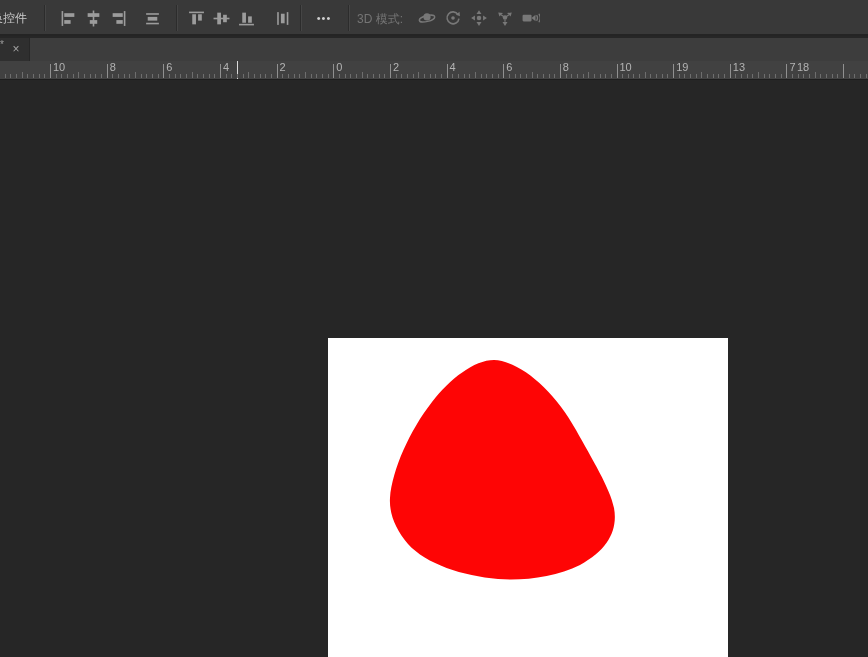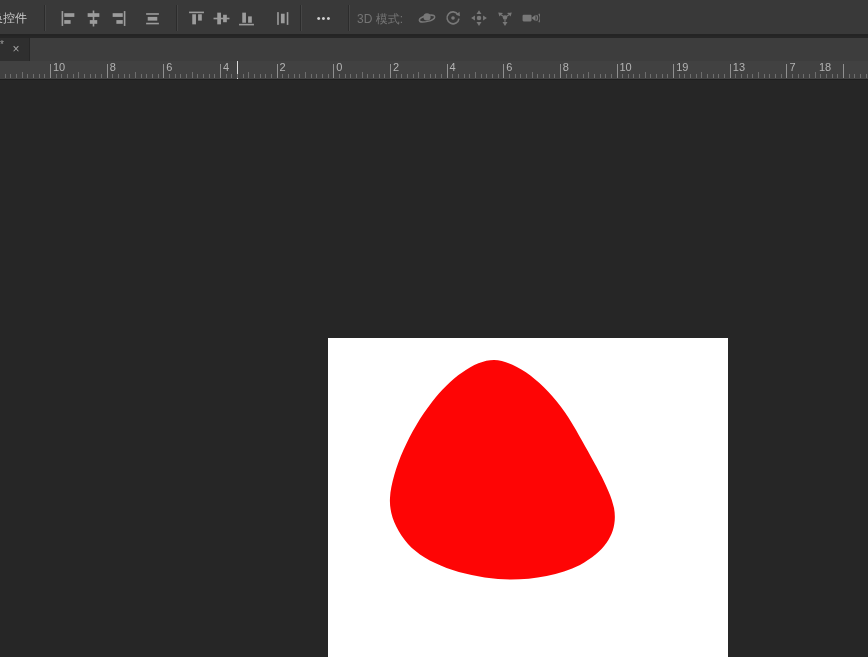--- a/index.html
+++ b/index.html
@@ -365,21 +365,21 @@
     <div class="tick minor" style="left: 792.115px;"></div>
     <div class="tick minor" style="left: 797.78px;"></div>
     <div class="tick minor" style="left: 803.445px;"></div>
     <div class="tick minor" style="left: 809.11px;"></div>
     <div class="tick mid" style="left: 814.775px;"></div>
     <div class="tick minor" style="left: 820.44px;"></div>
     <div class="tick minor" style="left: 826.105px;"></div>
     <div class="tick minor" style="left: 831.77px;"></div>
     <div class="tick minor" style="left: 837.435px;"></div>
     <div class="tick major" style="left: 843.1px;"></div>
-    <div class="ruler-label" style="left: 819px;">18</div>
+    <div class="ruler-label" style="left: 797px;">18</div>
     <div class="tick minor" style="left: 848.765px;"></div>
     <div class="tick minor" style="left: 854.43px;"></div>
     <div class="tick minor" style="left: 860.095px;"></div>
     <div class="tick minor" style="left: 865.76px;"></div>
   </div>
 
 <div class="pasteboard">
   <div class="doc-canvas" id="doc-canvas" style="left: 328px; top: 258px; width: 400px; height: 319px;">
     <svg viewBox="0 0 400 319" preserveAspectRatio="none">
       <path d="M166 22 C192 23 226 52 248 92 C264 121 282 150 286 170 C290 192 280 212 252 227 C228 239 196 243 170 241 C135 238 98 226 80 206 C68 192 61 176 62 160 C64 132 82 92 104 64 C122 41 146 22 166 22 Z" fill="#fe0505"></path>

